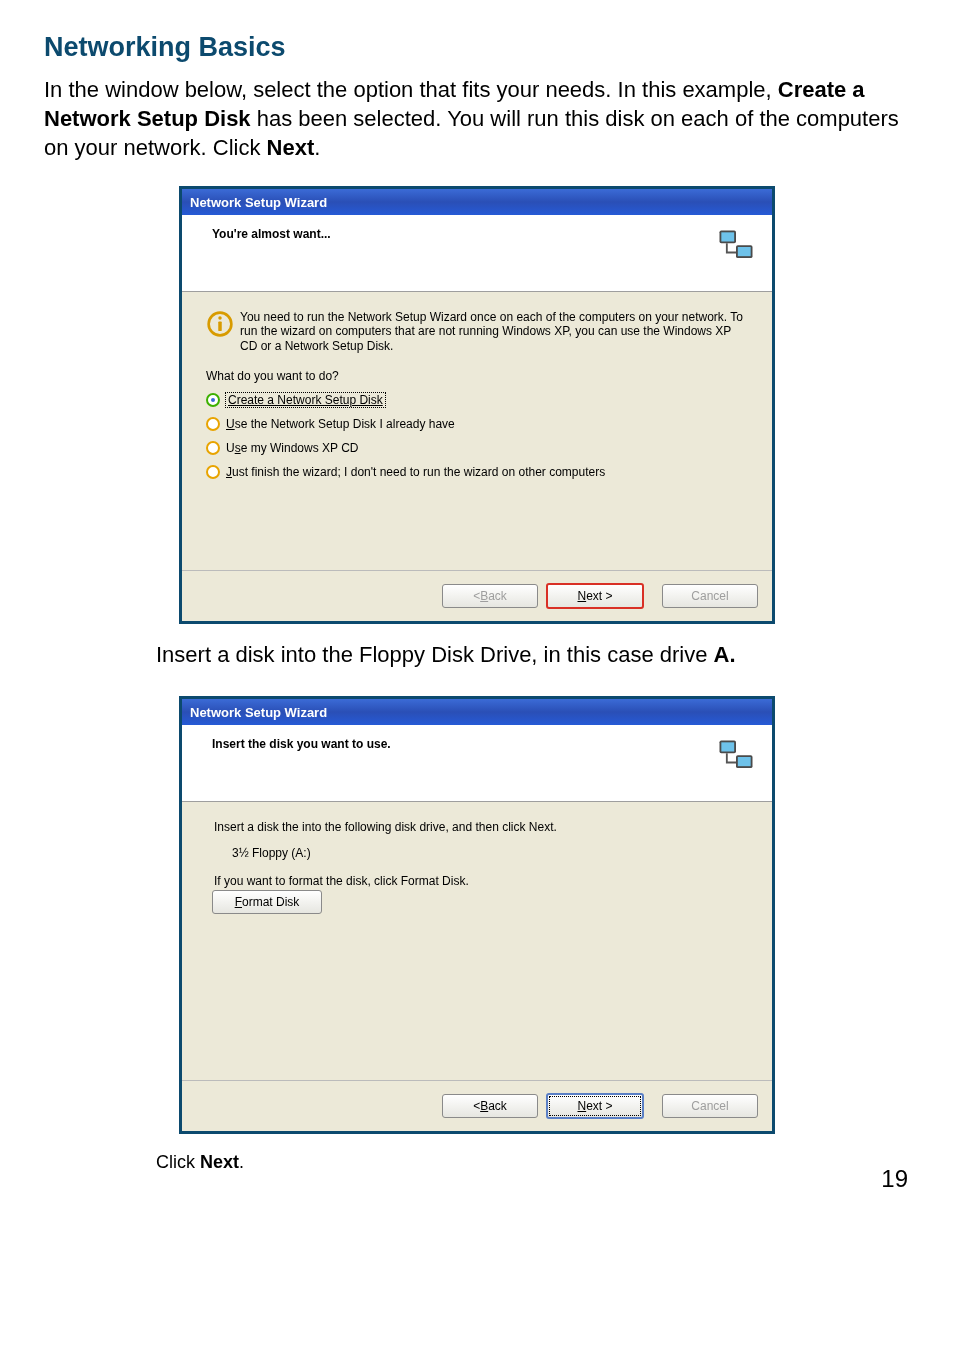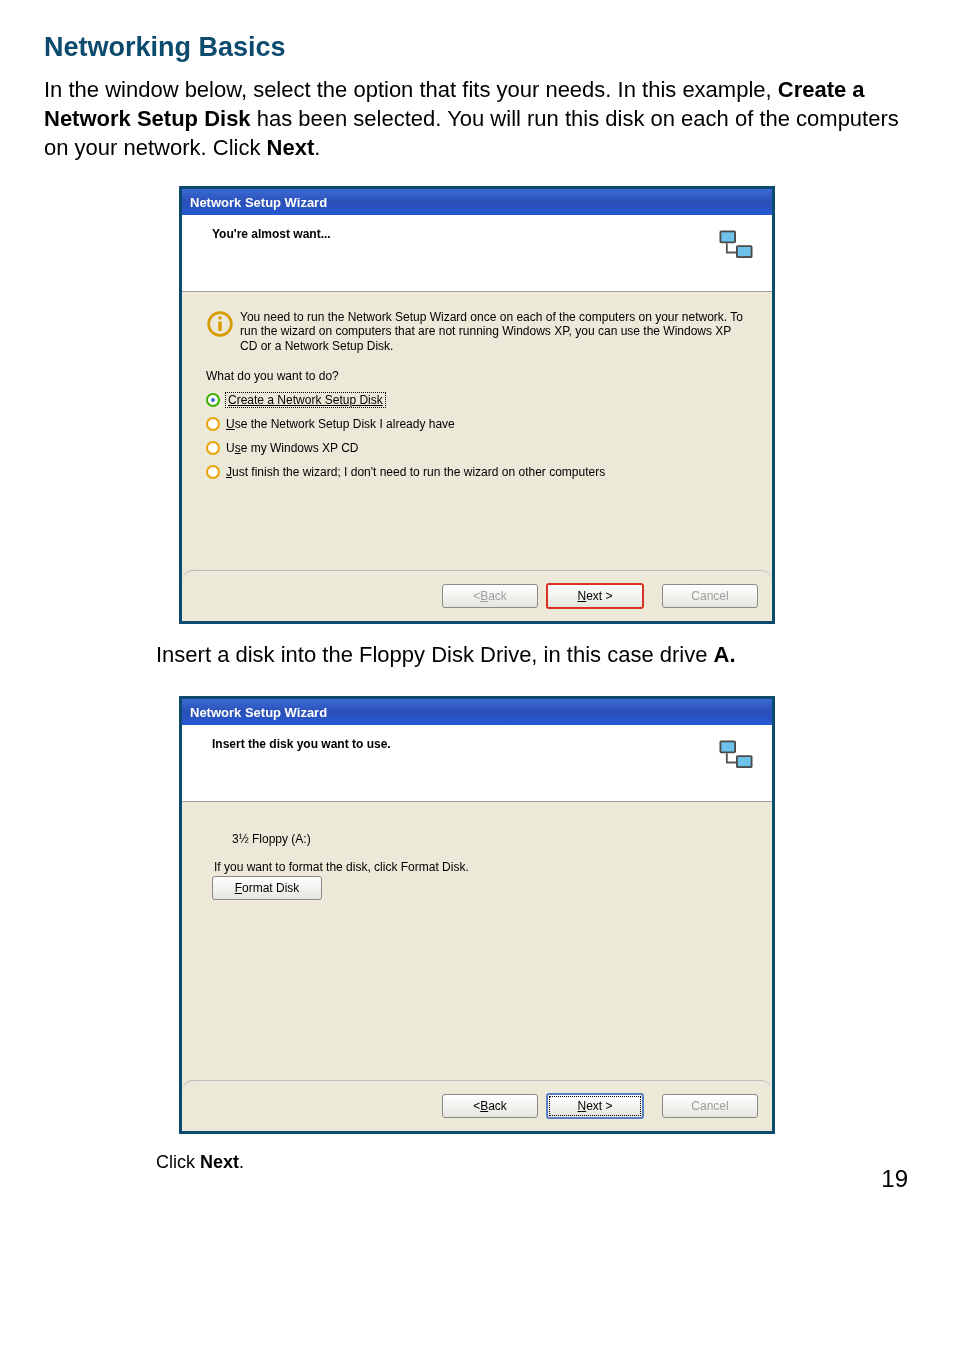--- a/index.html
+++ b/index.html
@@ -122,21 +122,20 @@
     padding: 0 2px;
   }
   .button-bar {
     border-top: 1px solid #bbb;
     background: #ece9d8;
     padding: 12px 14px 12px 14px;
     display: flex;
     justify-content: flex-end;
     gap: 8px;
     align-items: center;
-    border-radius: 11px;
   }
   .btn {
     min-width: 74px;
     height: 22px;
     border: 1px solid #8a8a8a;
     border-radius: 3px;
     background: linear-gradient(180deg,#fff,#e6e6e0);
     font-size: 12px;
     display: inline-flex;
     align-items: center;
@@ -254,20 +253,21 @@
         <div class="header-title">Insert the disk you want to use.</div>
         <svg class="header-icon" viewBox="0 0 48 48">
           <rect x="6" y="6" width="18" height="14" rx="2" fill="#4a4a4a"></rect>
           <rect x="8" y="8" width="14" height="10" fill="#6ec2ea"></rect>
           <rect x="24" y="22" width="18" height="14" rx="2" fill="#4a4a4a"></rect>
           <rect x="26" y="24" width="14" height="10" fill="#6ec2ea"></rect>
           <path d="M14 20 L14 30 L24 30" stroke="#555" stroke-width="2" fill="none"></path>
         </svg>
       </div>
       <div class="content-area2">
+        <div>Insert a disk the into the following disk drive, and then click Next.</div>
         <div class="drive-line">3½ Floppy (A:)</div>
         <div class="fmt-line">If you want to format the disk, click Format Disk.</div>
         <div class="fmt-btn"><span class="under">F</span>ormat Disk</div>
       </div>
       <div class="button-bar">
         <div class="btn">&lt; <span class="under">B</span>ack</div>
         <div class="btn focus"><span class="under">N</span>ext &gt;</div>
         <div class="btn disabled" style="margin-left:10px">Cancel</div>
       </div>
     </div>

